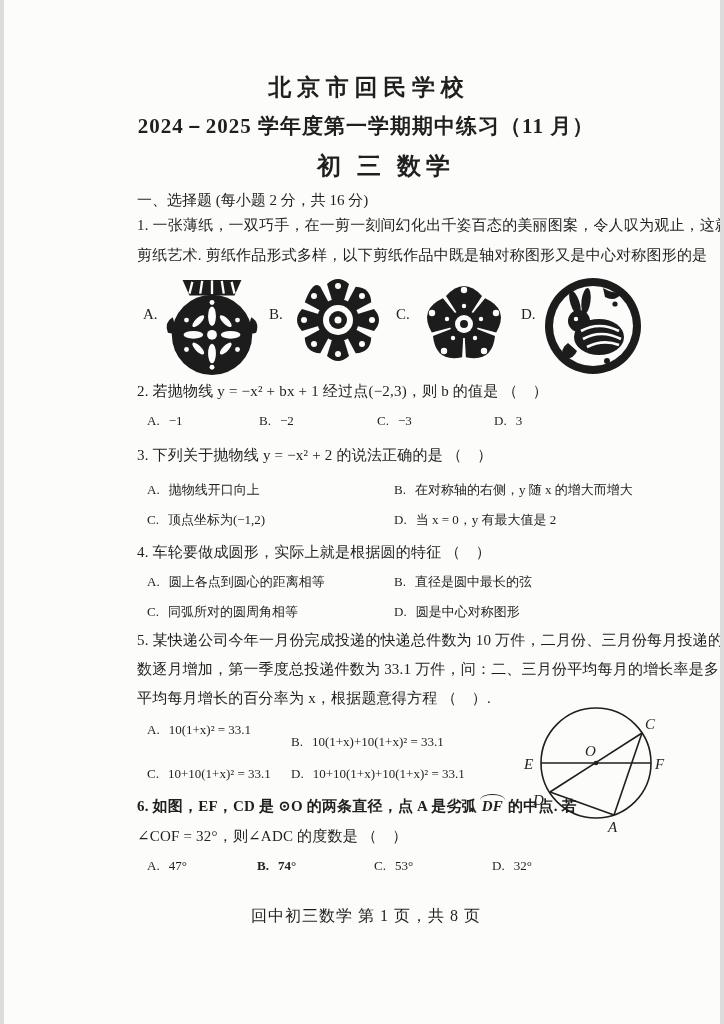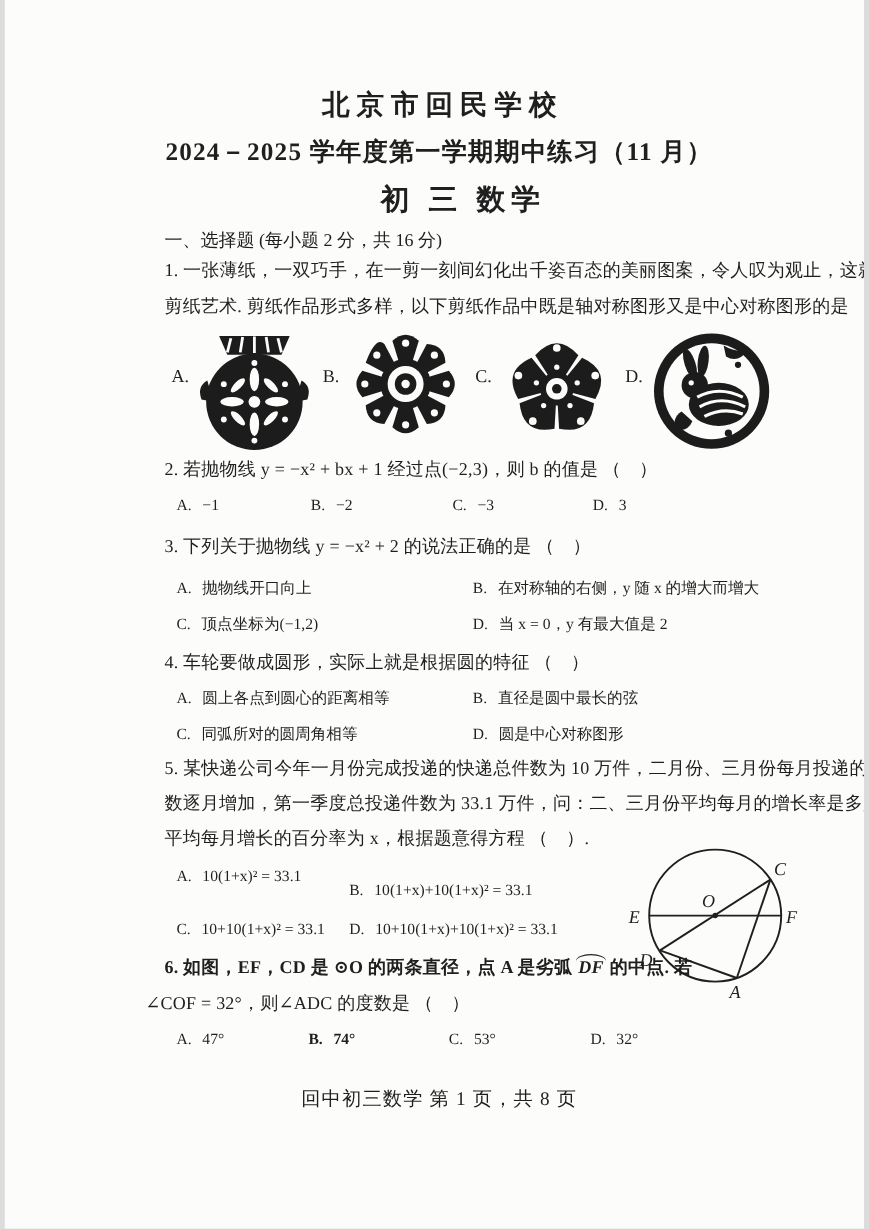--- a/index.html
+++ b/index.html
@@ -167,21 +167,21 @@
 
   <div class="abs line" style="left:133px;top:631px;">5. 某快递公司今年一月份完成投递的快递总件数为 10 万件，二月份、三月份每月投递的件</div>
   <div class="abs line" style="left:133px;top:660px;">数逐月增加，第一季度总投递件数为 33.1 万件，问：二、三月份平均每月的增长率是多少？设</div>
   <div class="abs line" style="left:133px;top:689px;">平均每月增长的百分率为 x，根据题意得方程 （　）.</div>
   <span class="opt" style="left:143px;top:722px;"><span class="lab">A.</span><span>10(1+x)² = 33.1</span></span>
   <span class="opt" style="left:287px;top:722px;margin-top:12px;"><span class="lab">B.</span><span>10(1+x)+10(1+x)² = 33.1</span></span>
   <span class="opt" style="left:143px;top:766px;"><span class="lab">C.</span><span>10+10(1+x)² = 33.1</span></span>
   <span class="opt" style="left:287px;top:766px;"><span class="lab">D.</span><span>10+10(1+x)+10(1+x)² = 33.1</span></span>
 
   <div class="abs line" style="left:133px;top:797px;font-weight:bold;"><span>6. 如图，EF，CD 是 ⊙O 的两条直径，点 A 是劣弧</span><span class="arc">DF</span><span>的中点. 若</span></div>
-  <div class="abs line" style="left:117px;top:827px;">∠COF = 32°，则∠ADC 的度数是 （　）</div>
+  <div class="abs line" style="left:133px;top:827px;">∠COF = 32°，则∠ADC 的度数是 （　）</div>
   <span class="opt" style="left:143px;top:858px;"><span class="lab">A.</span><span>47°</span></span>
   <span class="opt" style="left:253px;top:858px;font-weight:bold;"><span class="lab">B.</span><span>74°</span></span>
   <span class="opt" style="left:370px;top:858px;"><span class="lab">C.</span><span>53°</span></span>
   <span class="opt" style="left:488px;top:858px;"><span class="lab">D.</span><span>32°</span></span>
 
   <svg class="abs" style="left:500px;top:688px;" width="200" height="160" viewBox="0 0 200 160">
     <g stroke="#1f1f1f" stroke-width="1.6" fill="none">
       <circle cx="92" cy="75" r="55"></circle>
       <line x1="37" y1="75" x2="147" y2="75"></line>
       <line x1="46" y1="104" x2="138" y2="45"></line>

